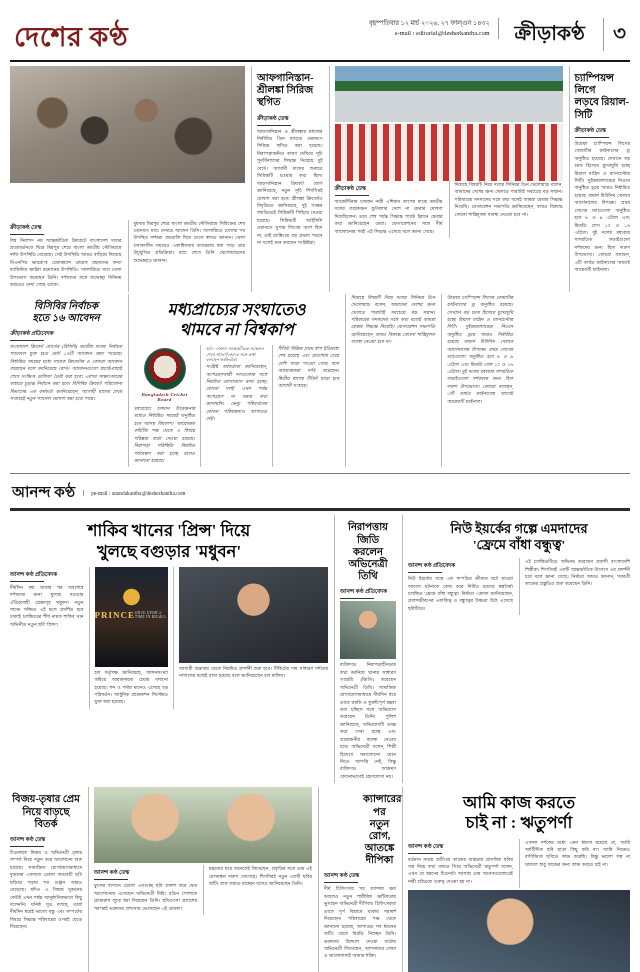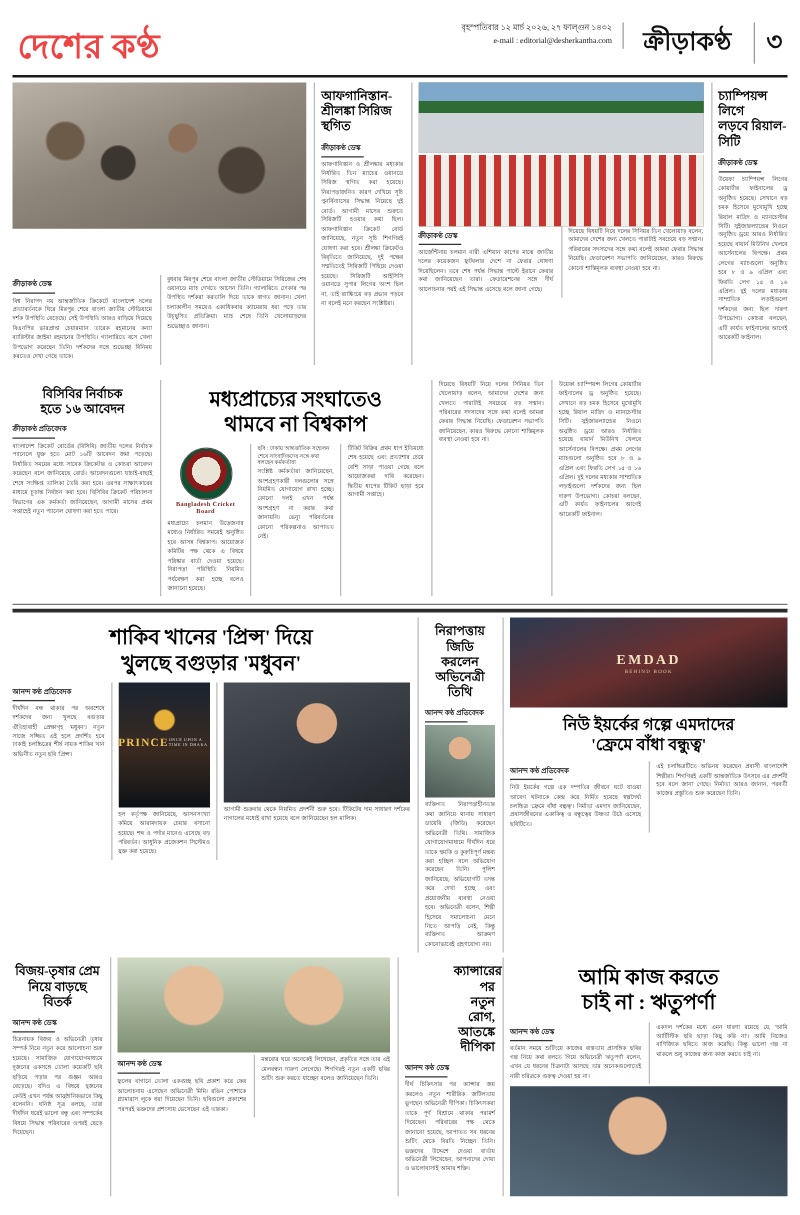--- a/index.html
+++ b/index.html
@@ -1,21 +1,21 @@
 <!DOCTYPE html>
 <html><head>
 <meta charset="utf-8">
 <style>
   html,body{margin:0;padding:0;background:#fff;}
   body{width:640px;height:972px;font-family:"Liberation Serif",serif;color:#111;overflow:hidden;position:relative;}
   .page{width:640px;height:972px;position:relative;padding:0;box-sizing:border-box;}
 
   
   .masthead{display:flex;align-items:flex-end;justify-content:space-between;padding:18px 14px 4px 14px;}
-  .brand{font-family:"Liberation Serif",serif;font-weight:bold;font-size:27px;letter-spacing:.5px;color:#ef4444;line-height:1;}
+  .brand{font-family:"Liberation Serif",serif;font-weight:bold;font-size:27px;letter-spacing:.5px;color:#7f1d1d;line-height:1;}
   .mast-right{display:flex;align-items:flex-start;gap:10px;}
   .dateblock{text-align:right;font-size:6.4px;line-height:1.6;color:#222;padding-right:8px;border-right:1px solid #999;}
   .section-name{font-weight:bold;font-size:20px;letter-spacing:0;padding:0 8px 0 6px;}
   .pageno{font-size:20px;font-weight:bold;border-left:1px solid #999;padding-left:9px;}
   .rule{height:2px;background:#1a1a1a;margin:5px 10px 0 10px;}
   .rule.thin{height:1px;background:#777;}
 
   
   .cols{display:flex;padding:0 10px;box-sizing:border-box;gap:6px;}
   .col{position:relative;}
@@ -153,21 +153,21 @@
         <span>লড়বে রিয়াল-সিটি</span>
       </h1>
       <div class="byline">ক্রীড়াকণ্ঠ ডেস্ক</div>
       <div class="byline-rule"></div>
       <div class="txt">
           <p>উয়েফা চ্যাম্পিয়ন্স লিগের কোয়ার্টার ফাইনালের ড্র অনুষ্ঠিত হয়েছে। সেখানে বড় চমক হিসেবে মুখোমুখি হচ্ছে রিয়াল মাদ্রিদ ও ম্যানচেস্টার সিটি। সুইজারল্যান্ডের নিওনে অনুষ্ঠিত ড্রয়ে আরও নির্ধারিত হয়েছে বায়ার্ন মিউনিখ খেলবে আর্সেনালের বিপক্ষে। প্রথম লেগের ম্যাচগুলো অনুষ্ঠিত হবে ৮ ও ৯ এপ্রিল এবং ফিরতি লেগ ১৫ ও ১৬ এপ্রিল। দুই দলের মধ্যকার সাম্প্রতিক লড়াইগুলো দর্শকদের জন্য ছিল দারুণ উপভোগ্য। কোচরা বলছেন, এটি কার্যত ফাইনালের আগেই আরেকটি ফাইনাল।</p>
         </div>
     </div>
   </div>
 
-  <div class="cols" style="margin-top:12px;">
+  <div class="cols" style="margin-top:2px;font-style:italic;">
     <div class="col" style="width:112px;">
       <h1 class="hl hl-sm">
         <span>বিসিবির নির্বাচক</span><br>
         <span>হতে ১৬ আবেদন</span>
       </h1>
       <div class="byline">ক্রীড়াকণ্ঠ প্রতিবেদক</div>
       <div class="byline-rule"></div>
       <div class="txt">
           <p>বাংলাদেশ ক্রিকেট বোর্ডের (বিসিবি) জাতীয় দলের নির্বাচক প্যানেলে যুক্ত হতে মোট ১৬টি আবেদন জমা পড়েছে। নির্ধারিত সময়ের মধ্যে সাবেক ক্রিকেটার ও কোচরা আবেদন করেছেন বলে জানিয়েছে বোর্ড। আবেদনগুলো যাচাই-বাছাই শেষে সংক্ষিপ্ত তালিকা তৈরি করা হবে। এরপর সাক্ষাৎকারের মাধ্যমে চূড়ান্ত নির্বাচন করা হবে। বিসিবির ক্রিকেট পরিচালনা বিভাগের এক কর্মকর্তা জানিয়েছেন, আগামী মাসের প্রথম সপ্তাহেই নতুন প্যানেল ঘোষণা করা হতে পারে।</p>
         </div>
@@ -206,20 +206,24 @@
         </div>
     </div>
     <div class="col vline" style="width:66px;">
       <div class="txt">
           <p>উয়েফা চ্যাম্পিয়ন্স লিগের কোয়ার্টার ফাইনালের ড্র অনুষ্ঠিত হয়েছে। সেখানে বড় চমক হিসেবে মুখোমুখি হচ্ছে রিয়াল মাদ্রিদ ও ম্যানচেস্টার সিটি। সুইজারল্যান্ডের নিওনে অনুষ্ঠিত ড্রয়ে আরও নির্ধারিত হয়েছে বায়ার্ন মিউনিখ খেলবে আর্সেনালের বিপক্ষে। প্রথম লেগের ম্যাচগুলো অনুষ্ঠিত হবে ৮ ও ৯ এপ্রিল এবং ফিরতি লেগ ১৫ ও ১৬ এপ্রিল। দুই দলের মধ্যকার সাম্প্রতিক লড়াইগুলো দর্শকদের জন্য ছিল দারুণ উপভোগ্য। কোচরা বলছেন, এটি কার্যত ফাইনালের আগেই আরেকটি ফাইনাল।</p>
         </div>
     </div>
   </div>
 
   <div class="rule thin" style="margin-top:6px;"></div>
+  <div class="anandabar">
+    <div class="ananda-brand">আনন্দ কণ্ঠ</div>
+    <div class="ananda-mail">pe-mail : anandakantha@desherkantha.com</div>
+  </div>
   <div class="band"></div>
 
   <div class="cols" style="margin-top:4px;">
 
     <div class="col" style="width:318px;">
       <h1 class="hl hl-lg">
         <span>শাকিব খানের 'প্রিন্স' দিয়ে</span><br>
         <span>খুলছে বগুড়ার 'মধুবন'</span>
       </h1>
       <div class="cols" style="padding:0;gap:5px;">
@@ -256,24 +260,20 @@
       </h1>
       <div class="byline">আনন্দ কণ্ঠ প্রতিবেদক</div>
       <div class="byline-rule"></div>
       <div class="photo ph-woman" style="height:58px;margin:2px 0;"></div>
       <div class="txt">
           <p>ব্যক্তিগত নিরাপত্তাহীনতার কথা জানিয়ে থানায় সাধারণ ডায়েরি (জিডি) করেছেন অভিনেত্রী তিথি। সামাজিক যোগাযোগমাধ্যমে দীর্ঘদিন ধরে তাকে হুমকি ও কুরুচিপূর্ণ মন্তব্য করা হচ্ছিল বলে অভিযোগ করেছেন তিনি। পুলিশ জানিয়েছে, অভিযোগটি তদন্ত করে দেখা হচ্ছে এবং প্রয়োজনীয় ব্যবস্থা নেওয়া হবে। অভিনেত্রী বলেন, শিল্পী হিসেবে সমালোচনা মেনে নিতে আপত্তি নেই, কিন্তু ব্যক্তিগত আক্রমণ কোনোভাবেই গ্রহণযোগ্য নয়।</p>
         </div>
     </div>
 
     <div class="col vline" style="width:222px;">
-      <div class="photo ph-film" style="height:72px;display:flex;flex-direction:column;justify-content:center;align-items:center;">
-        <div style="color:#f0e3c0;font-size:11px;font-weight:bold;letter-spacing:2px;">EMDAD</div>
-        <div style="color:#e2c9a0;font-size:4px;letter-spacing:1px;">BEHIND BOOK</div>
-      </div>
       <h1 class="hl hl-md">
         <span>নিউ ইয়র্কের গল্পে এমদাদের</span><br>
         <span>'ফ্রেমে বাঁধা বন্ধুত্ব'</span>
       </h1>
       <div class="cols" style="padding:0;gap:6px;">
         <div style="width:105px;">
           <div class="byline">আনন্দ কণ্ঠ প্রতিবেদক</div>
           <div class="byline-rule"></div>
           <div class="txt">
               <p>নিউ ইয়র্কের গল্পে এক দম্পতির জীবনে ঘটে যাওয়া আবেগ ঘটনাকে কেন্দ্র করে নির্মিত হয়েছে স্বল্পদৈর্ঘ্য চলচ্চিত্র 'ফ্রেমে বাঁধা বন্ধুত্ব'। নির্মাতা এমদাদ জানিয়েছেন, প্রবাসজীবনের একাকিত্ব ও বন্ধুত্বের উষ্ণতা উঠে এসেছে ছবিটিতে।</p>
@@ -313,21 +313,21 @@
         </div>
         <div class="vline" style="width:103px;">
           <div class="txt">
               <p>মন্তব্যের ঘরে অনেকেই লিখেছেন, প্রকৃতির সঙ্গে তার এই মেলবন্ধন দারুণ লেগেছে। শিগগিরই নতুন একটি ছবির শুটিং শুরু করতে যাচ্ছেন বলেও জানিয়েছেন তিনি।</p>
             </div>
         </div>
       </div>
     </div>
 
     <div class="col vline" style="width:72px;">
-      <h1 class="hl hl-sm" style="text-align:right;margin-left:39px;">
+      <h1 class="hl hl-sm" style="text-align:center;margin-left:39px;">
         <span>ক্যান্সারের পর নতুন</span><br>
         <span>রোগ, আতঙ্কে দীপিকা</span>
       </h1>
       <div class="byline">আনন্দ কণ্ঠ ডেস্ক</div>
       <div class="byline-rule"></div>
       <div class="txt">
           <p>দীর্ঘ চিকিৎসার পর ক্যান্সার জয় করলেও নতুন শারীরিক জটিলতায় ভুগছেন অভিনেত্রী দীপিকা। চিকিৎসকরা তাকে পূর্ণ বিশ্রামে থাকার পরামর্শ দিয়েছেন। পরিবারের পক্ষ থেকে জানানো হয়েছে, আপাতত সব ধরনের শুটিং থেকে বিরতি নিচ্ছেন তিনি। ভক্তদের উদ্দেশে দেওয়া বার্তায় অভিনেত্রী লিখেছেন, আপনাদের দোয়া ও ভালোবাসাই আমার শক্তি।</p>
         </div>
     </div>
 

